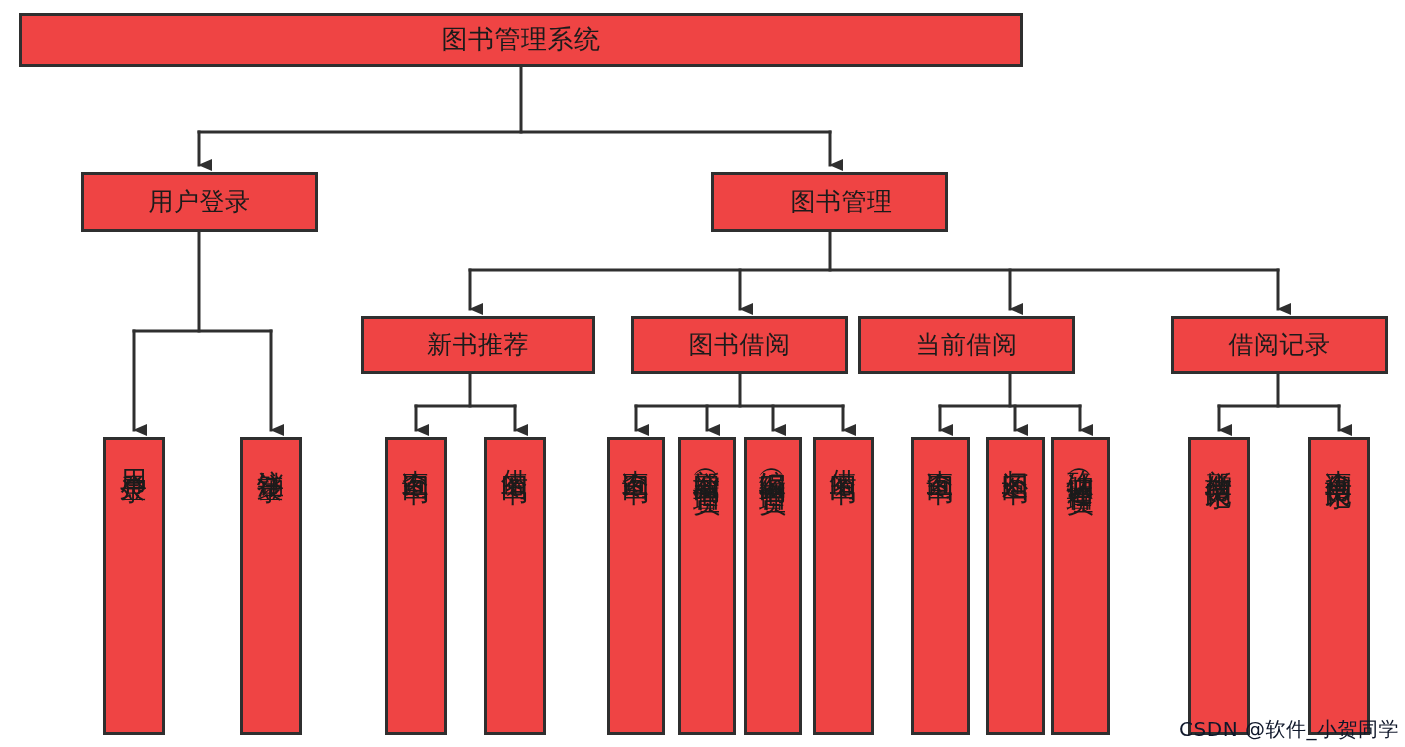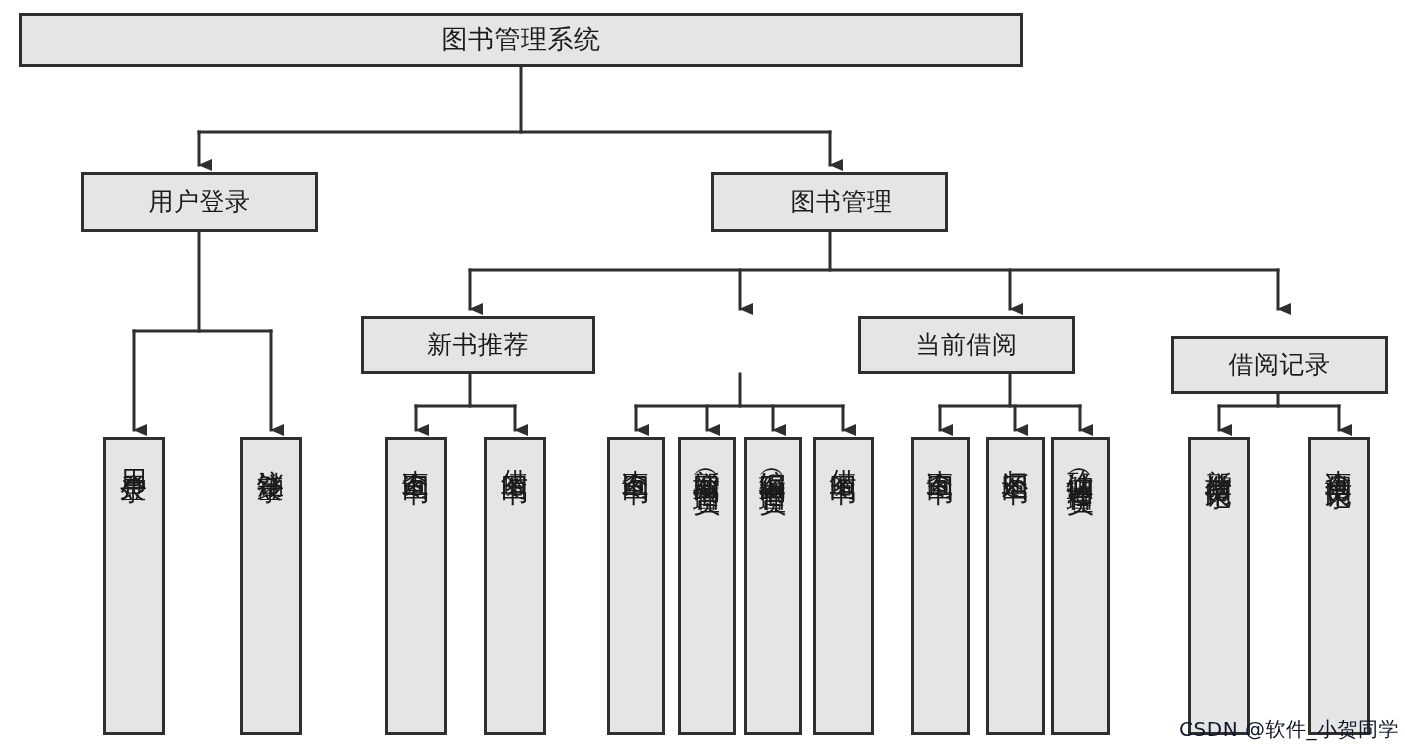--- a/index.html
+++ b/index.html
@@ -21,21 +21,21 @@
     position: absolute;
     left: 0;
     top: 0;
     width: 1405px;
     height: 747px;
     pointer-events: none;
   }
   .node {
     position: absolute;
     box-sizing: border-box;
-    background: #e5e5e5;
+    background: #ef4444;
     border: 3px solid #2f2f2f;
     display: flex;
     align-items: center;
     justify-content: center;
     color: #1b1b1b;
   }
   .node .label {
     display: block;
     text-align: center;
     line-height: 1.06;
@@ -131,24 +131,27 @@
   <div class="node horiz" style="left:81px; top:172px; width:237px; height:60px;">
     <span class="label">用户登录</span>
   </div>
   <div class="node horiz" style="left:711px; top:172px; width:237px; height:60px;padding-left:24px;">
     <span class="label">图书管理</span>
   </div>
 
   <div class="node horiz" style="left:361px; top:316px; width:234px; height:58px;">
     <span class="label">新书推荐</span>
   </div>
+  <div class="node horiz" style="left:631px; top:316px; width:217px; height:58px;">
+    <span class="label">图书借阅</span>
+  </div>
   <div class="node horiz" style="left:858px; top:316px; width:217px; height:58px;">
     <span class="label">当前借阅</span>
   </div>
-  <div class="node horiz" style="left:1171px; top:316px; width:217px; height:58px;margin-top:20px;">
+  <div class="node horiz" style="left:1171px; top:316px; width:217px; height:58px;">
     <span class="label">借阅记录</span>
   </div>
 
   <div class="node vert" style="left:103px; top:437px; width:62px; height:298px;">
     <span class="label">用户登录</span>
   </div>
   <div class="node vert" style="left:240px; top:437px; width:62px; height:298px;">
     <span class="label">注销登录</span>
   </div>
   <div class="node vert" style="left:385px; top:437px; width:62px; height:298px;">

